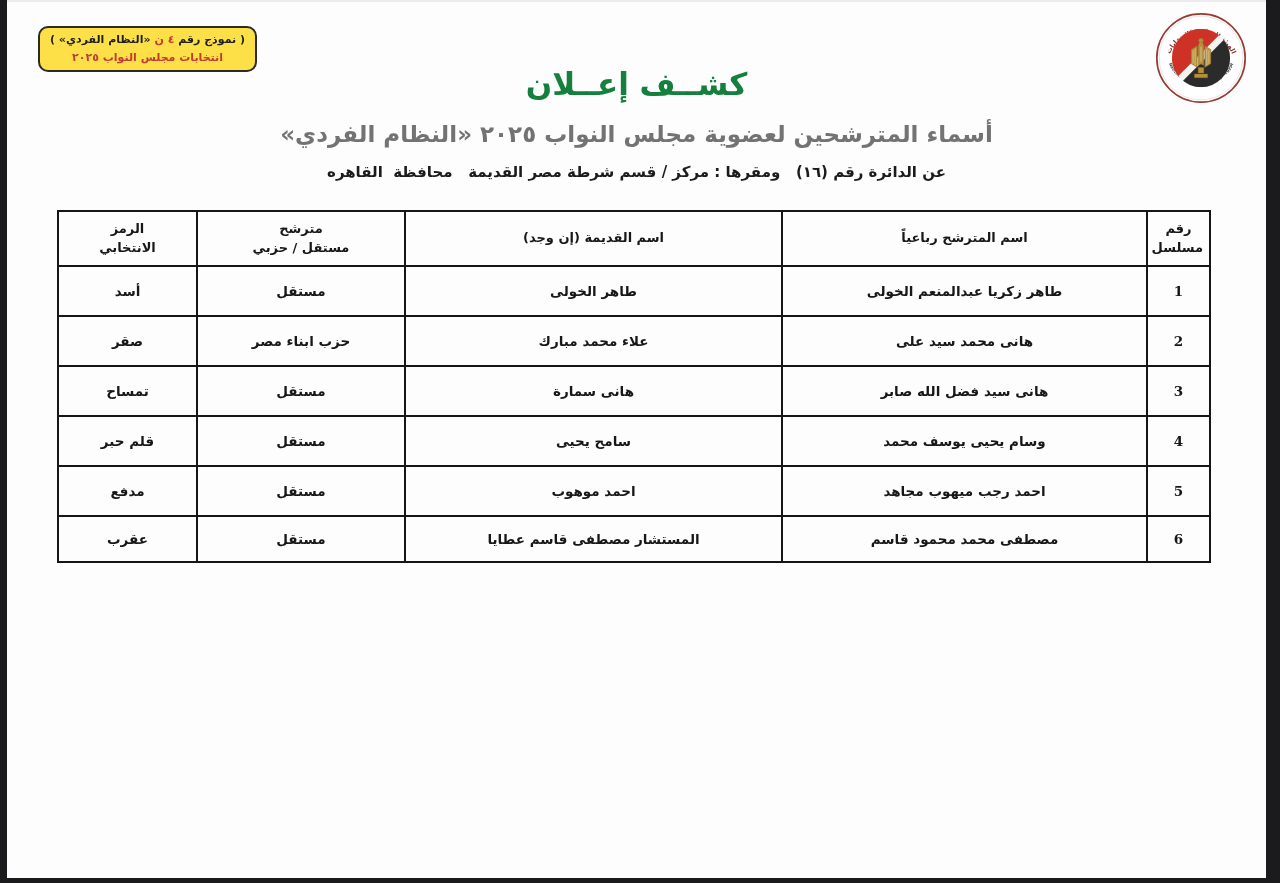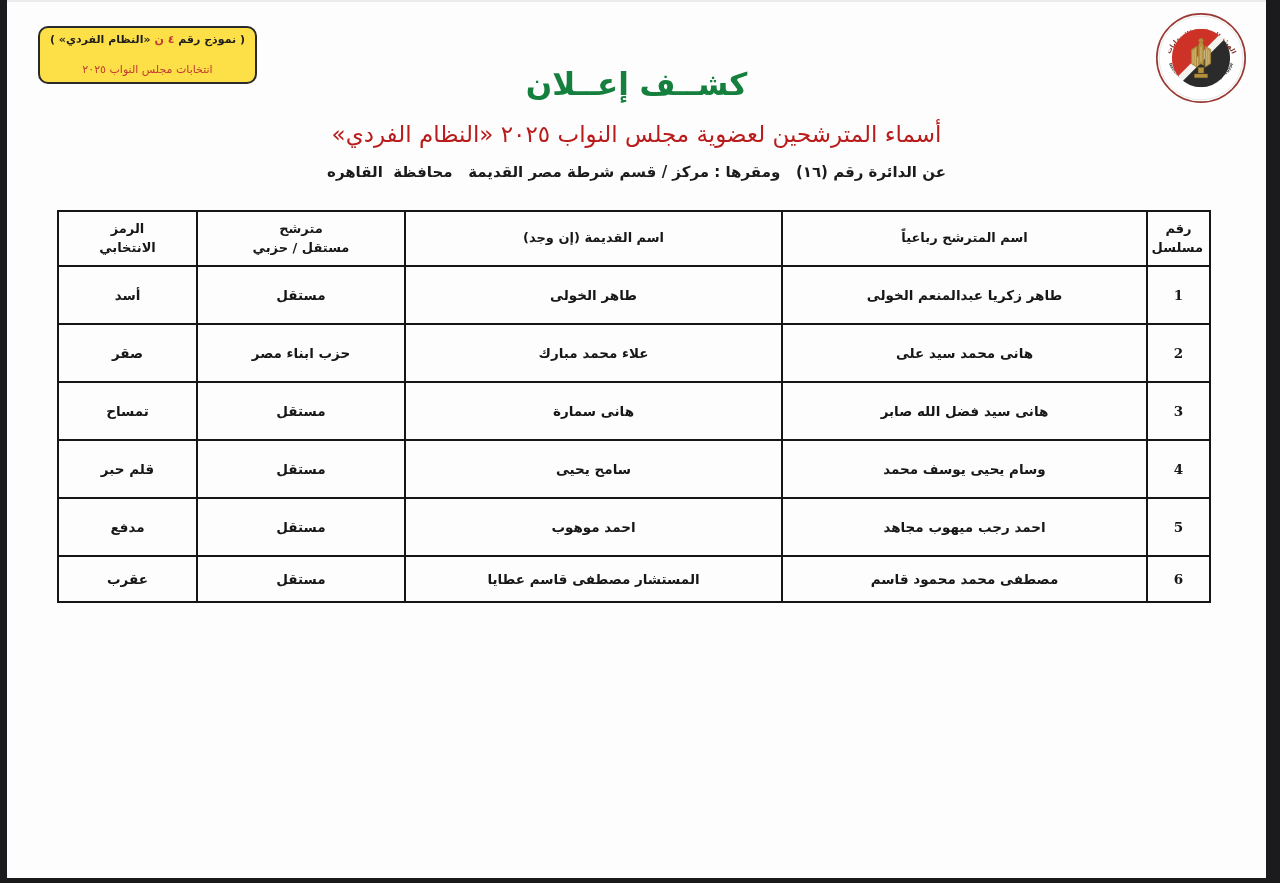--- a/index.html
+++ b/index.html
@@ -26,37 +26,37 @@
     left:31px; top:26px;
     border:2px solid #2a2a2a;
     border-radius:10px;
     padding:5px 10px 6px;
     text-align:center;
     background:#fde047;
     direction:rtl;
   }
   .stamp .l1 { font-size:11px; font-weight:bold; color:#1d1d1d; white-space:nowrap; }
   .stamp .l1 .red-num { color:#c23b34; }
-  .stamp .l2 { font-size:11px; font-weight:normal; color:#c23b34; margin-top:17px; white-space:nowrap; }
+  .stamp .l2 { font-size:11px; font-weight:bold; color:#c23b34; margin-top:5px; white-space:nowrap; }
   
   .logo {
     position:absolute;
     left:1147px; top:11px;
     width:94px; height:94px;
   }
   
   .title {
     position:absolute; top:66px; left:0; right:0;
     text-align:center;
     font-size:31px; font-weight:bold; color:#15803d;
   }
   .subtitle {
     position:absolute; top:121px; left:0; right:0;
     text-align:center;
-    font-size:23px; font-weight:normal; color:#b91c1c;
+    font-size:23px; font-weight:bold; color:#737373;
   }
   .district {
     position:absolute; top:163px; left:0; right:0;
     text-align:center;
     font-size:15px; font-weight:bold; color:#1b1b1b;
     white-space:pre;
   }
   
   table.candidates {
     position:absolute;
@@ -75,21 +75,21 @@
     color:#171717;
     padding:2px 6px;
     overflow:hidden;
   }
   table.candidates th {
     height:55px;
     font-size:13px;
     white-space:pre-line;
     line-height:1.45;
   }
-  table.candidates td { height:58px; font-size:13.5px; }
+  table.candidates td { height:50px; font-size:13.5px; }
   table.candidates tbody tr:last-child td { height:46px;border-radius:13px; }
   col.c-serial { width:63px; }
   col.c-name   { width:365px; }
   col.c-alias  { width:377px; }
   col.c-party  { width:208px; }
   col.c-symbol { width:139px; }
   td.serial-cell { font-size:15px; font-family:"DejaVu Serif", serif; }
 </style>
 </head>
 <body>

